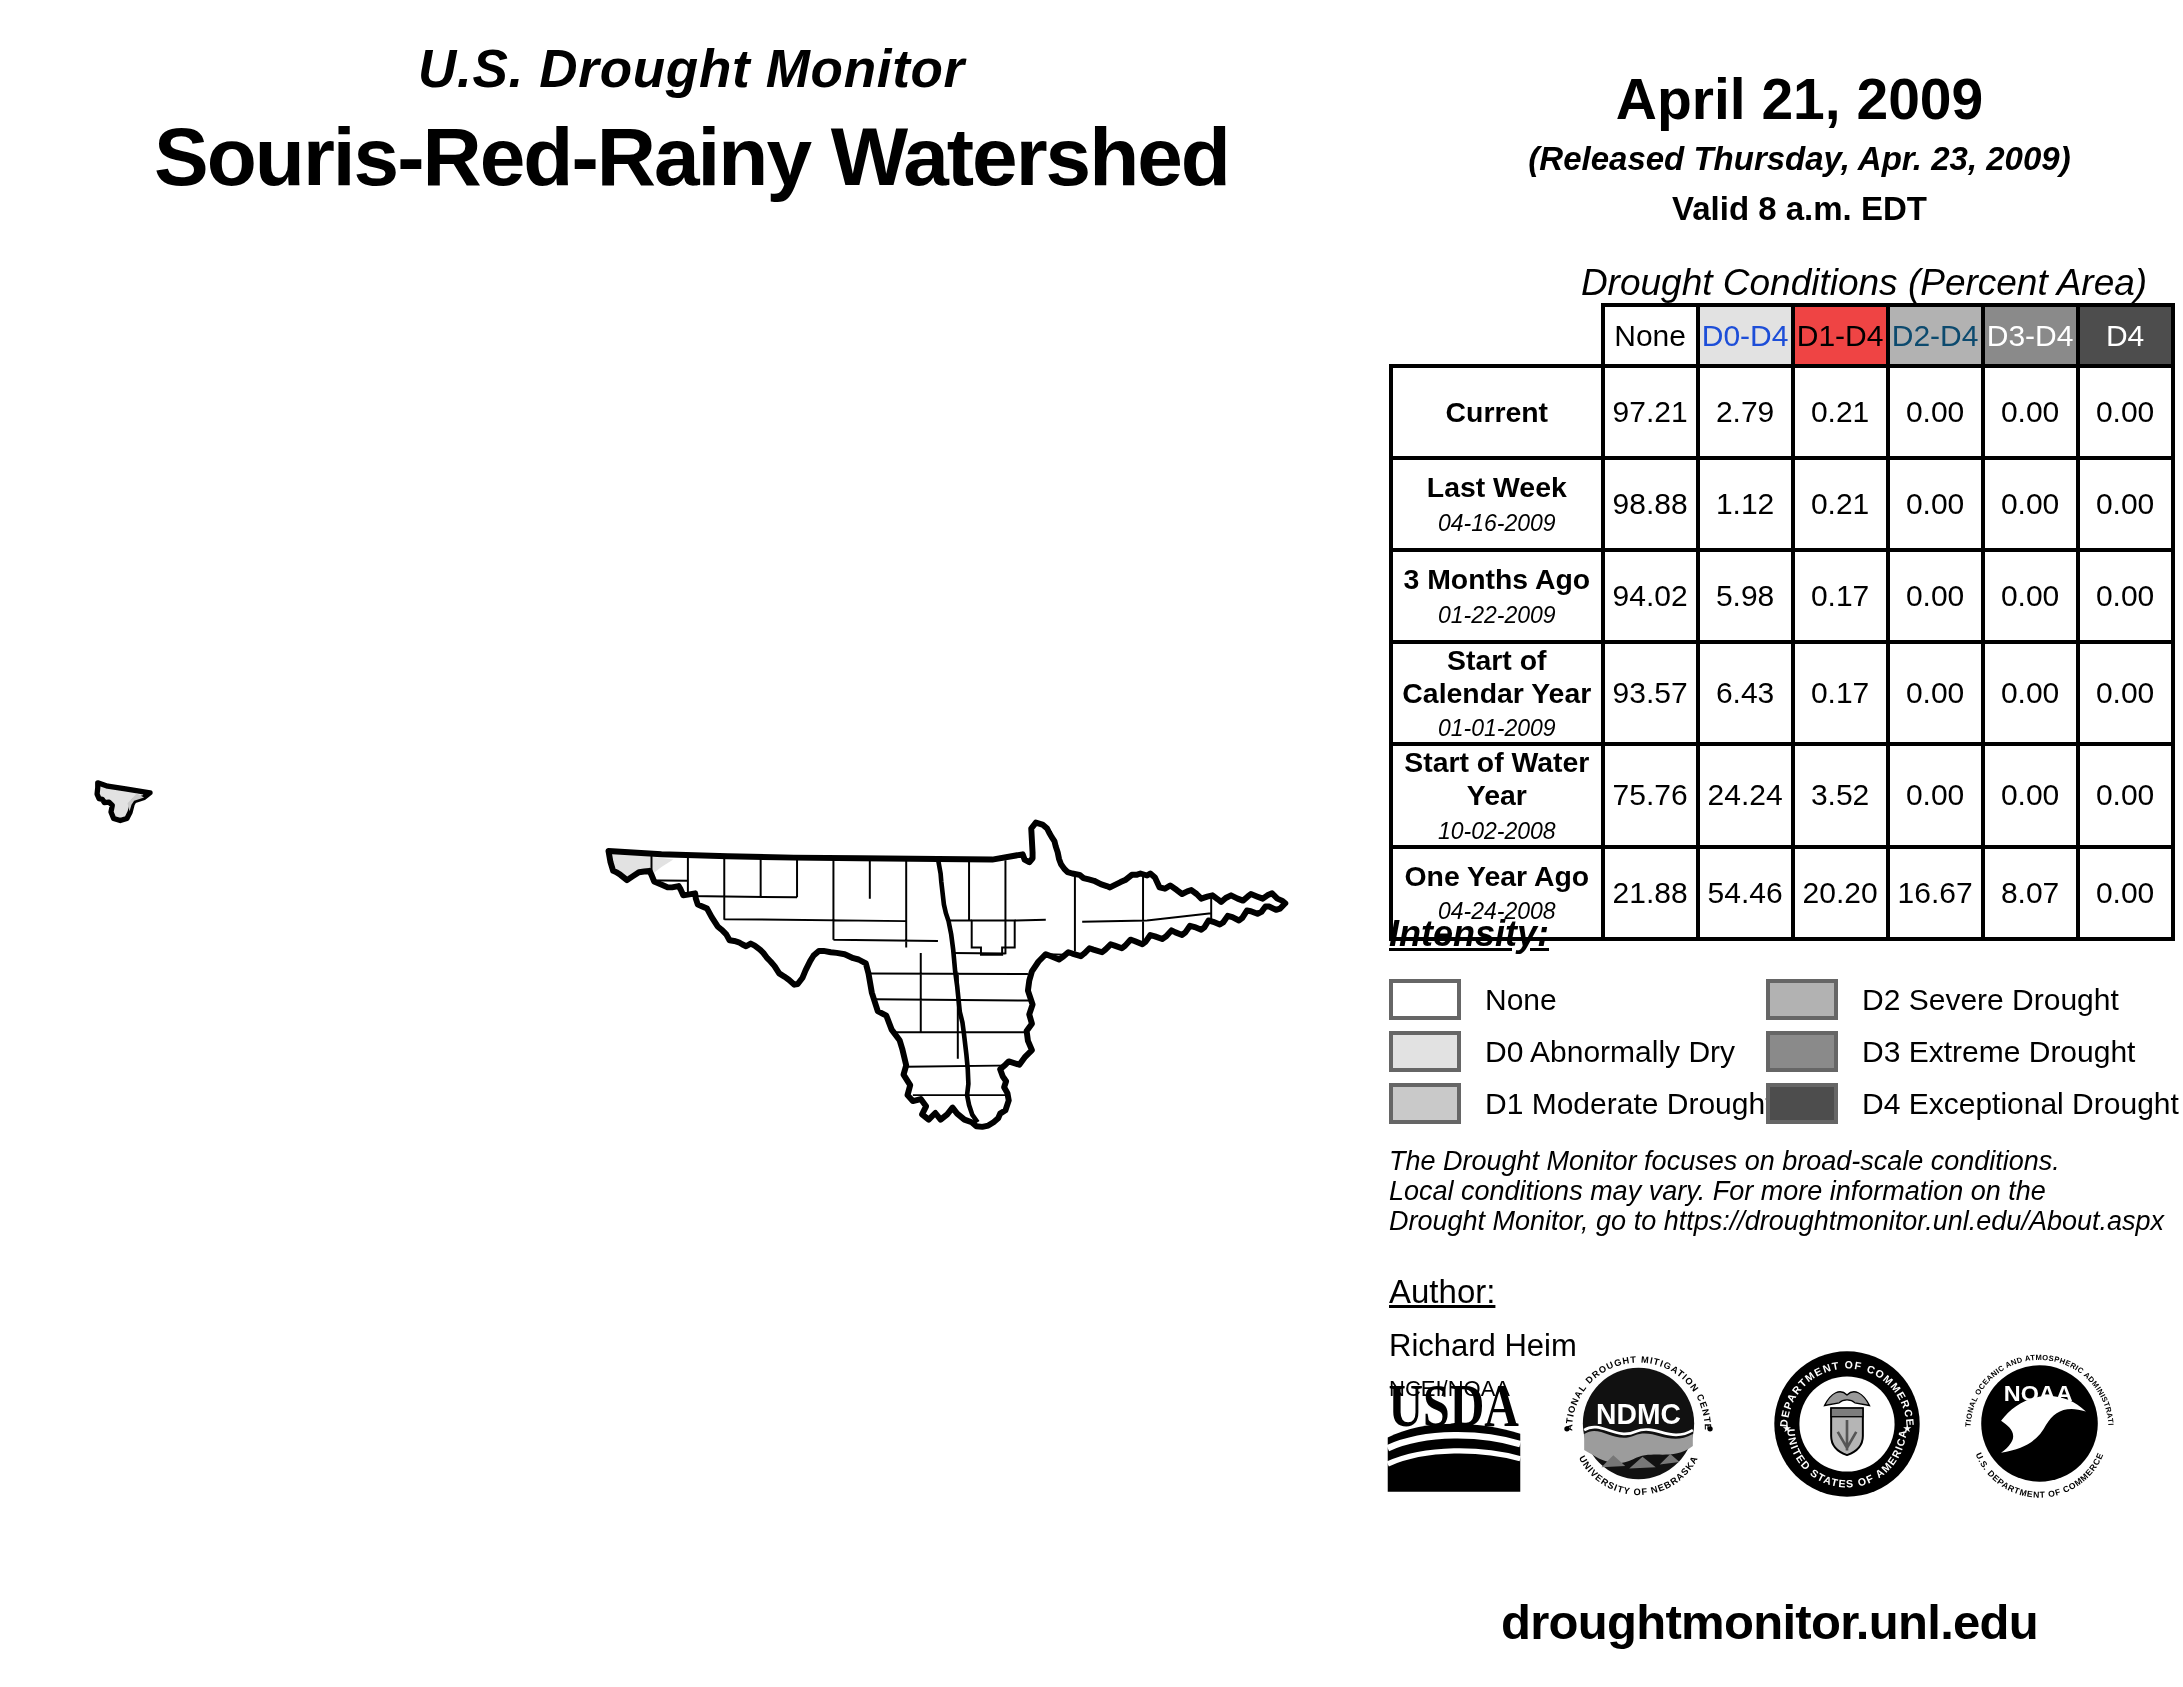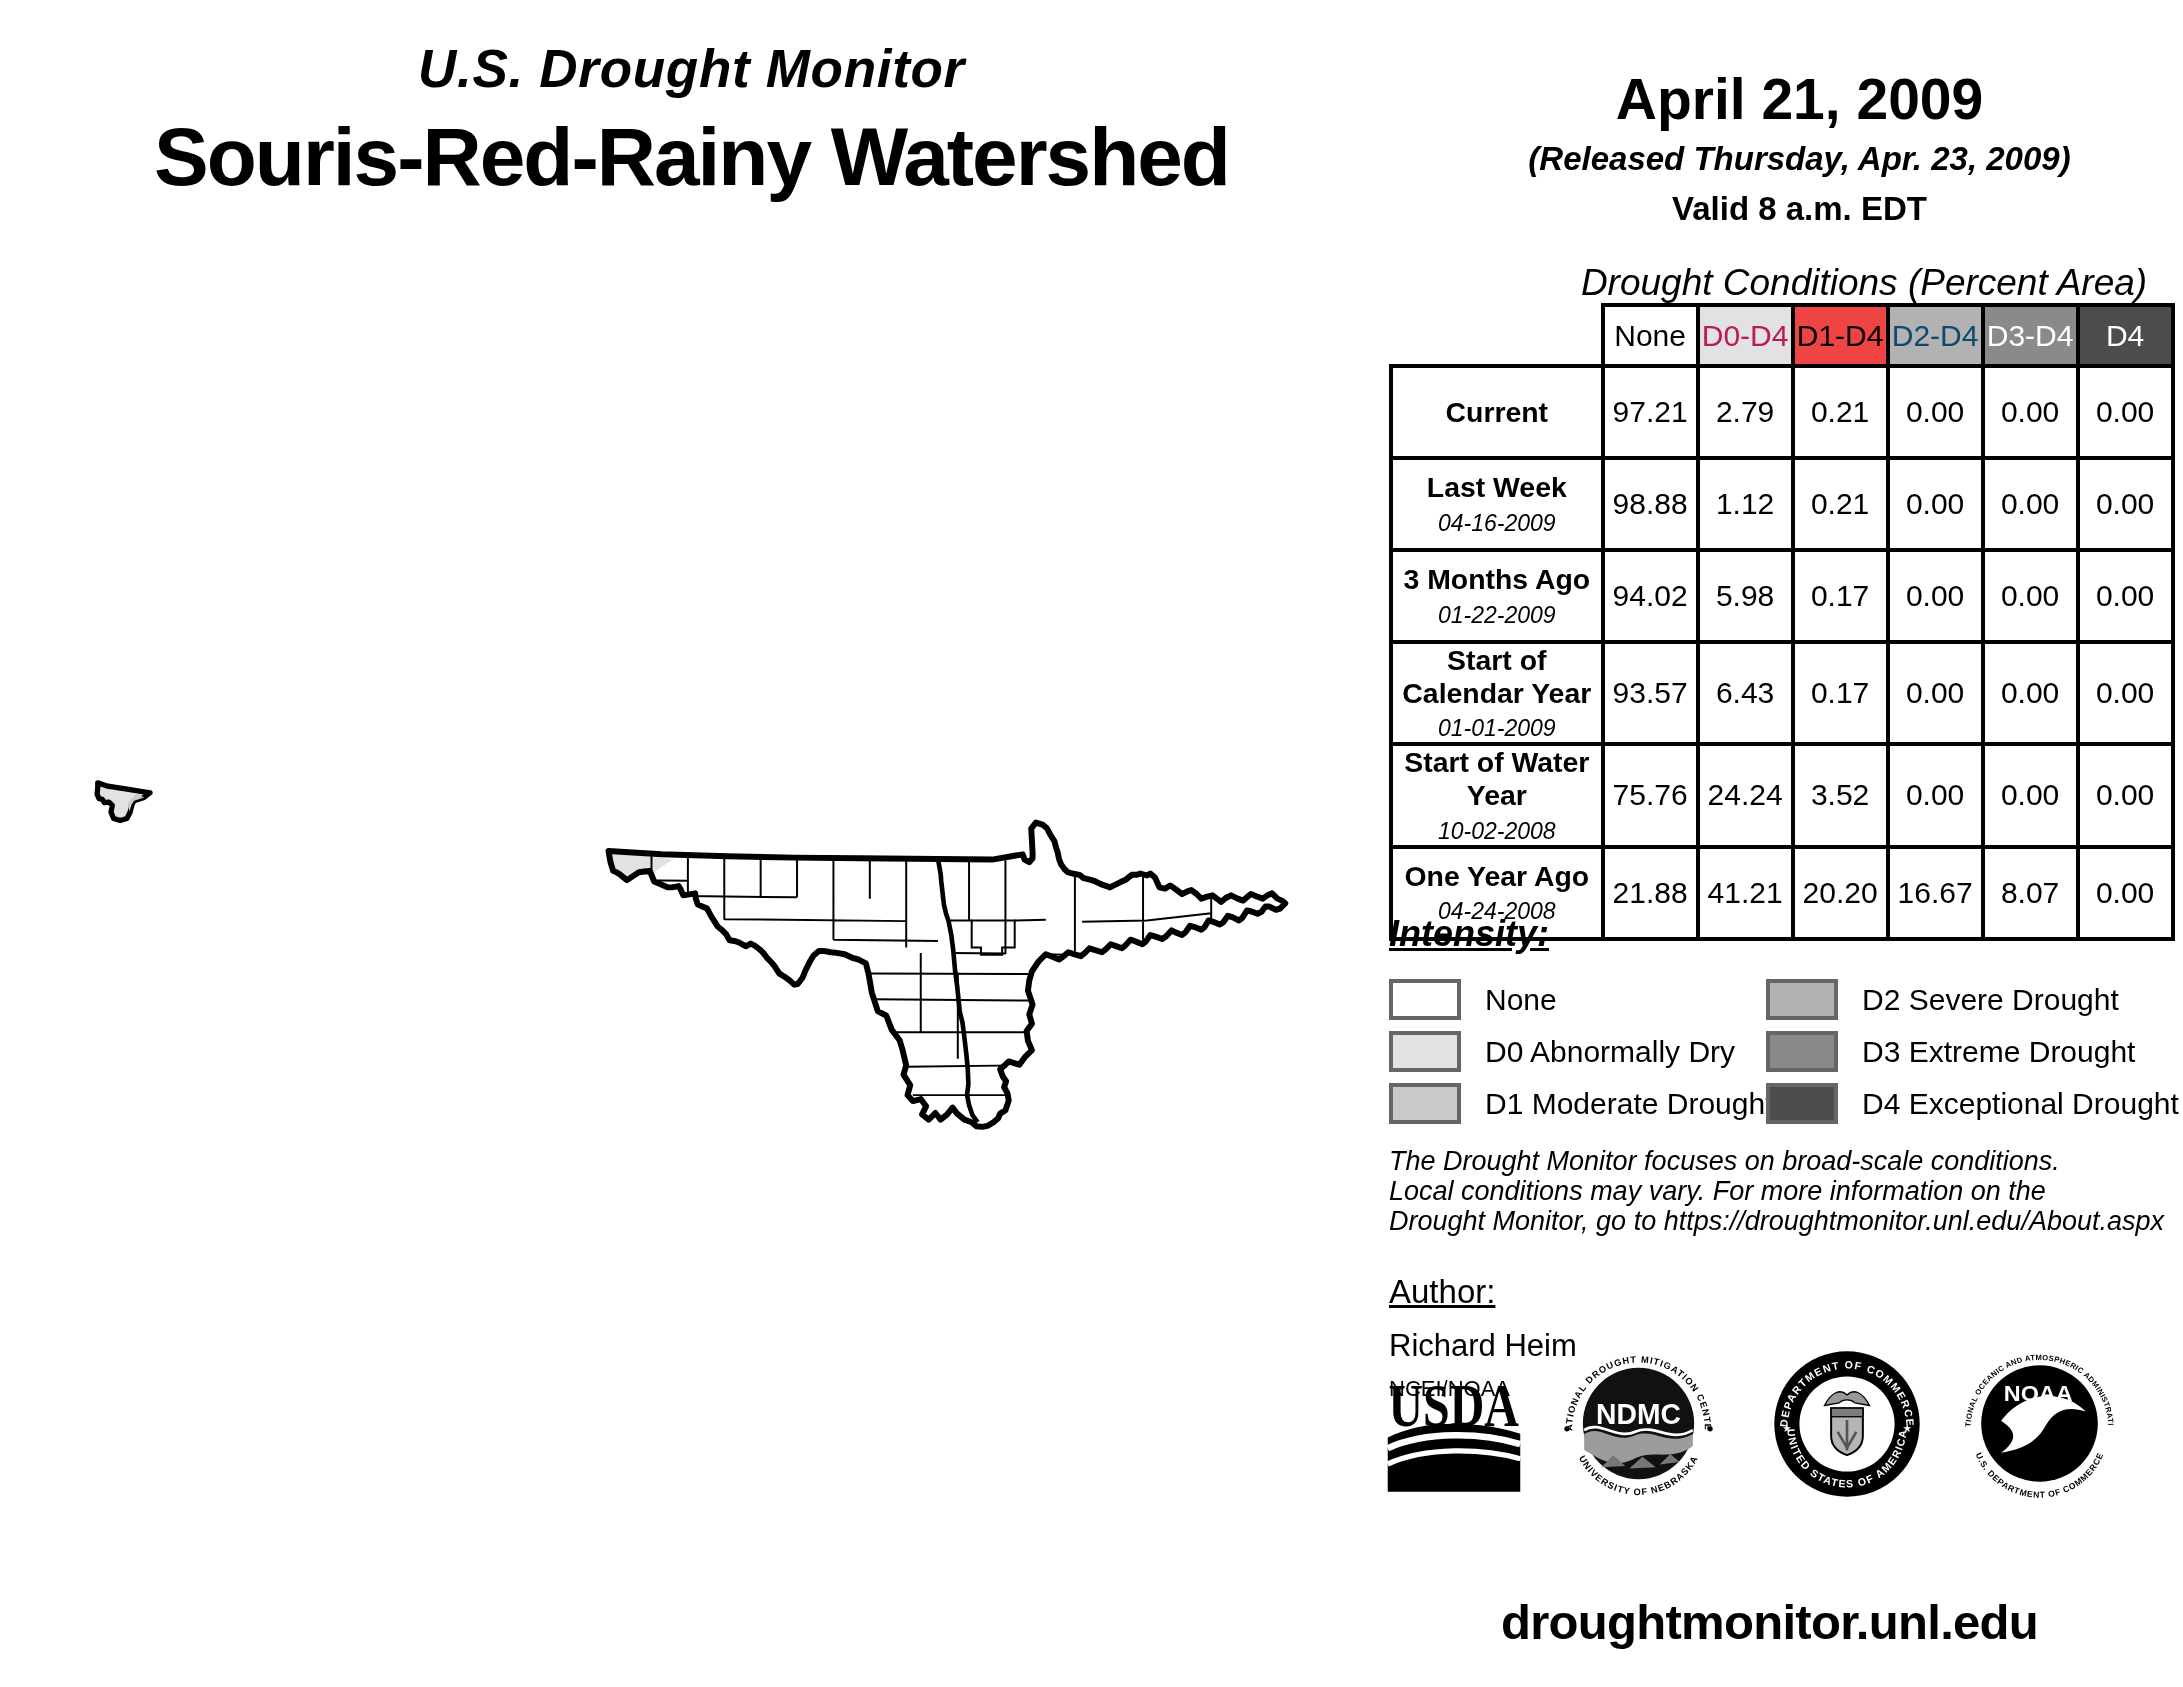--- a/index.html
+++ b/index.html
@@ -98,21 +98,21 @@
     <path d="M207,1199 L218,1205 L203,1210 L199,1216 L196,1226 L193,1214 Z" fill="#c9c9c9"></path>
   </svg>
 
   <div class="conditions-title">Drought Conditions (Percent Area)</div>
 
   <table class="dm-table">
     <thead>
       <tr>
         <th class="corner"></th>
       <th style="background: rgb(255, 255, 255); color: rgb(0, 0, 0);">None</th>
-          <th style="background: rgb(226, 226, 226); color: #be185d;">D0-D4</th>
+          <th style="background: rgb(226, 226, 226); color: #1d4ed8;">D0-D4</th>
           <th style="background: #ef4444; color: rgb(0, 0, 0);">D1-D4</th>
           <th style="background: rgb(178, 178, 178); color: #0c4a6e;">D2-D4</th>
           <th style="background: rgb(138, 138, 138); color: rgb(255, 255, 255);">D3-D4</th>
           <th style="background: rgb(77, 77, 77); color: rgb(255, 255, 255);">D4</th>
         </tr>
     </thead>
     <tbody>
         <tr>
           <th>
             <div>Current</div>
@@ -171,21 +171,21 @@
           <td>0.00</td>
           <td>0.00</td>
           <td>0.00</td>
         </tr>
         <tr>
           <th>
             <div>One Year Ago</div>
             <div class="row-sublabel">04-24-2008</div>
           </th>
           <td>21.88</td>
-          <td>41.21</td>
+          <td>54.46</td>
           <td>20.20</td>
           <td>16.67</td>
           <td>8.07</td>
           <td>0.00</td>
         </tr>
       </tbody>
   </table>
 
   <div class="intensity">
     <div class="intensity-title">Intensity:</div>

